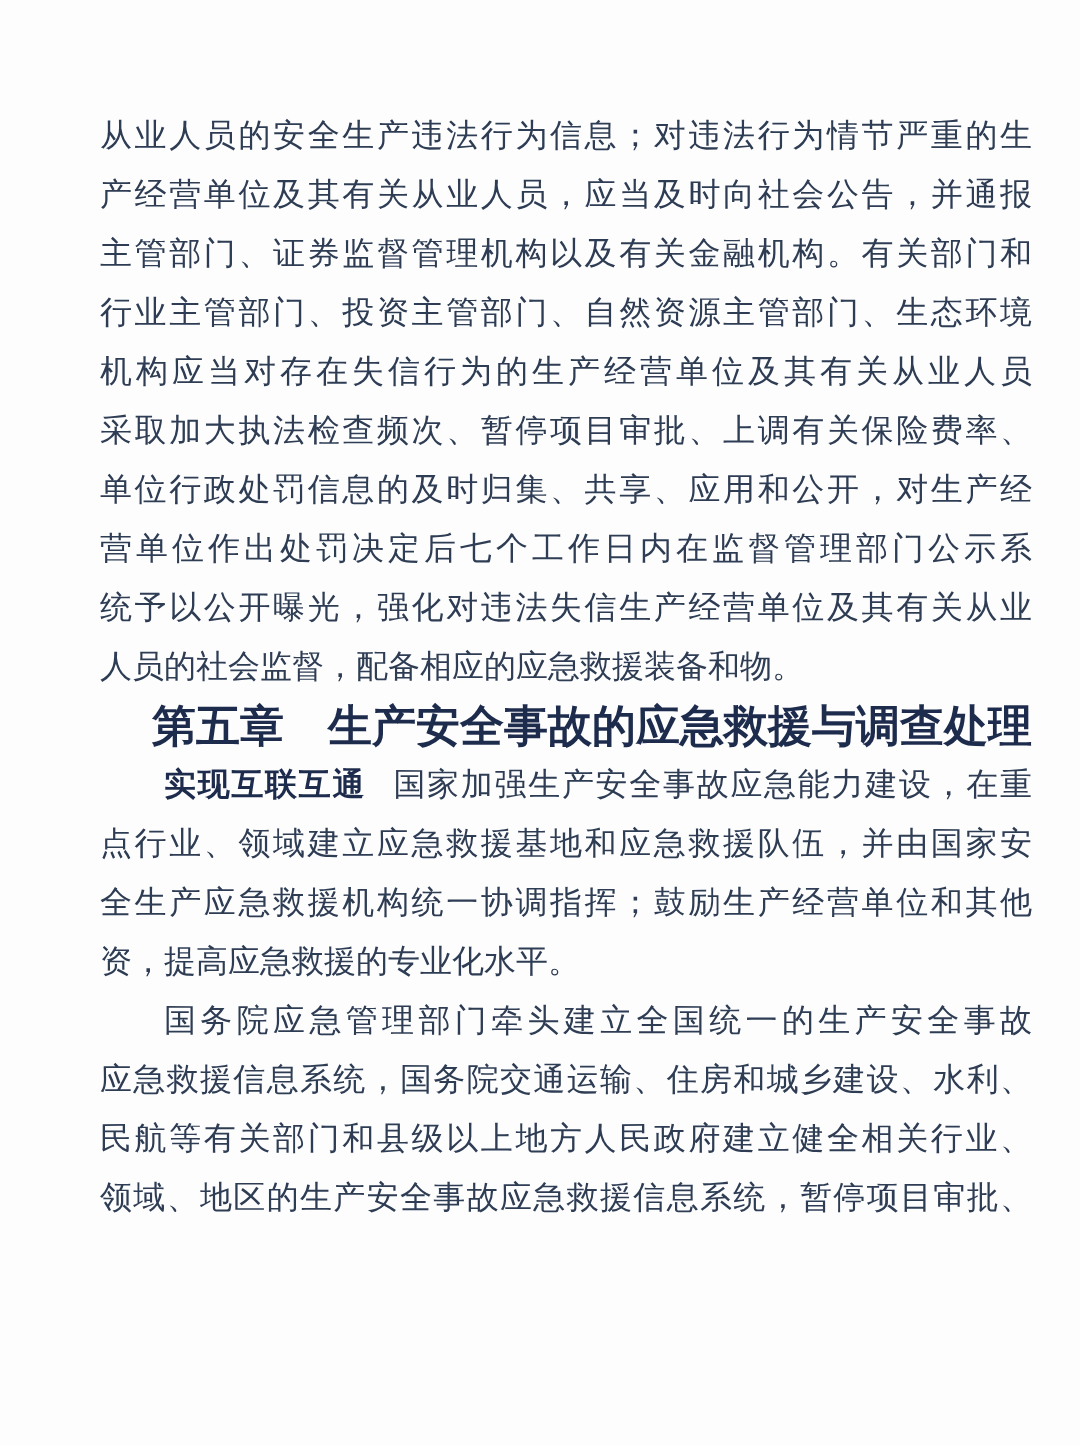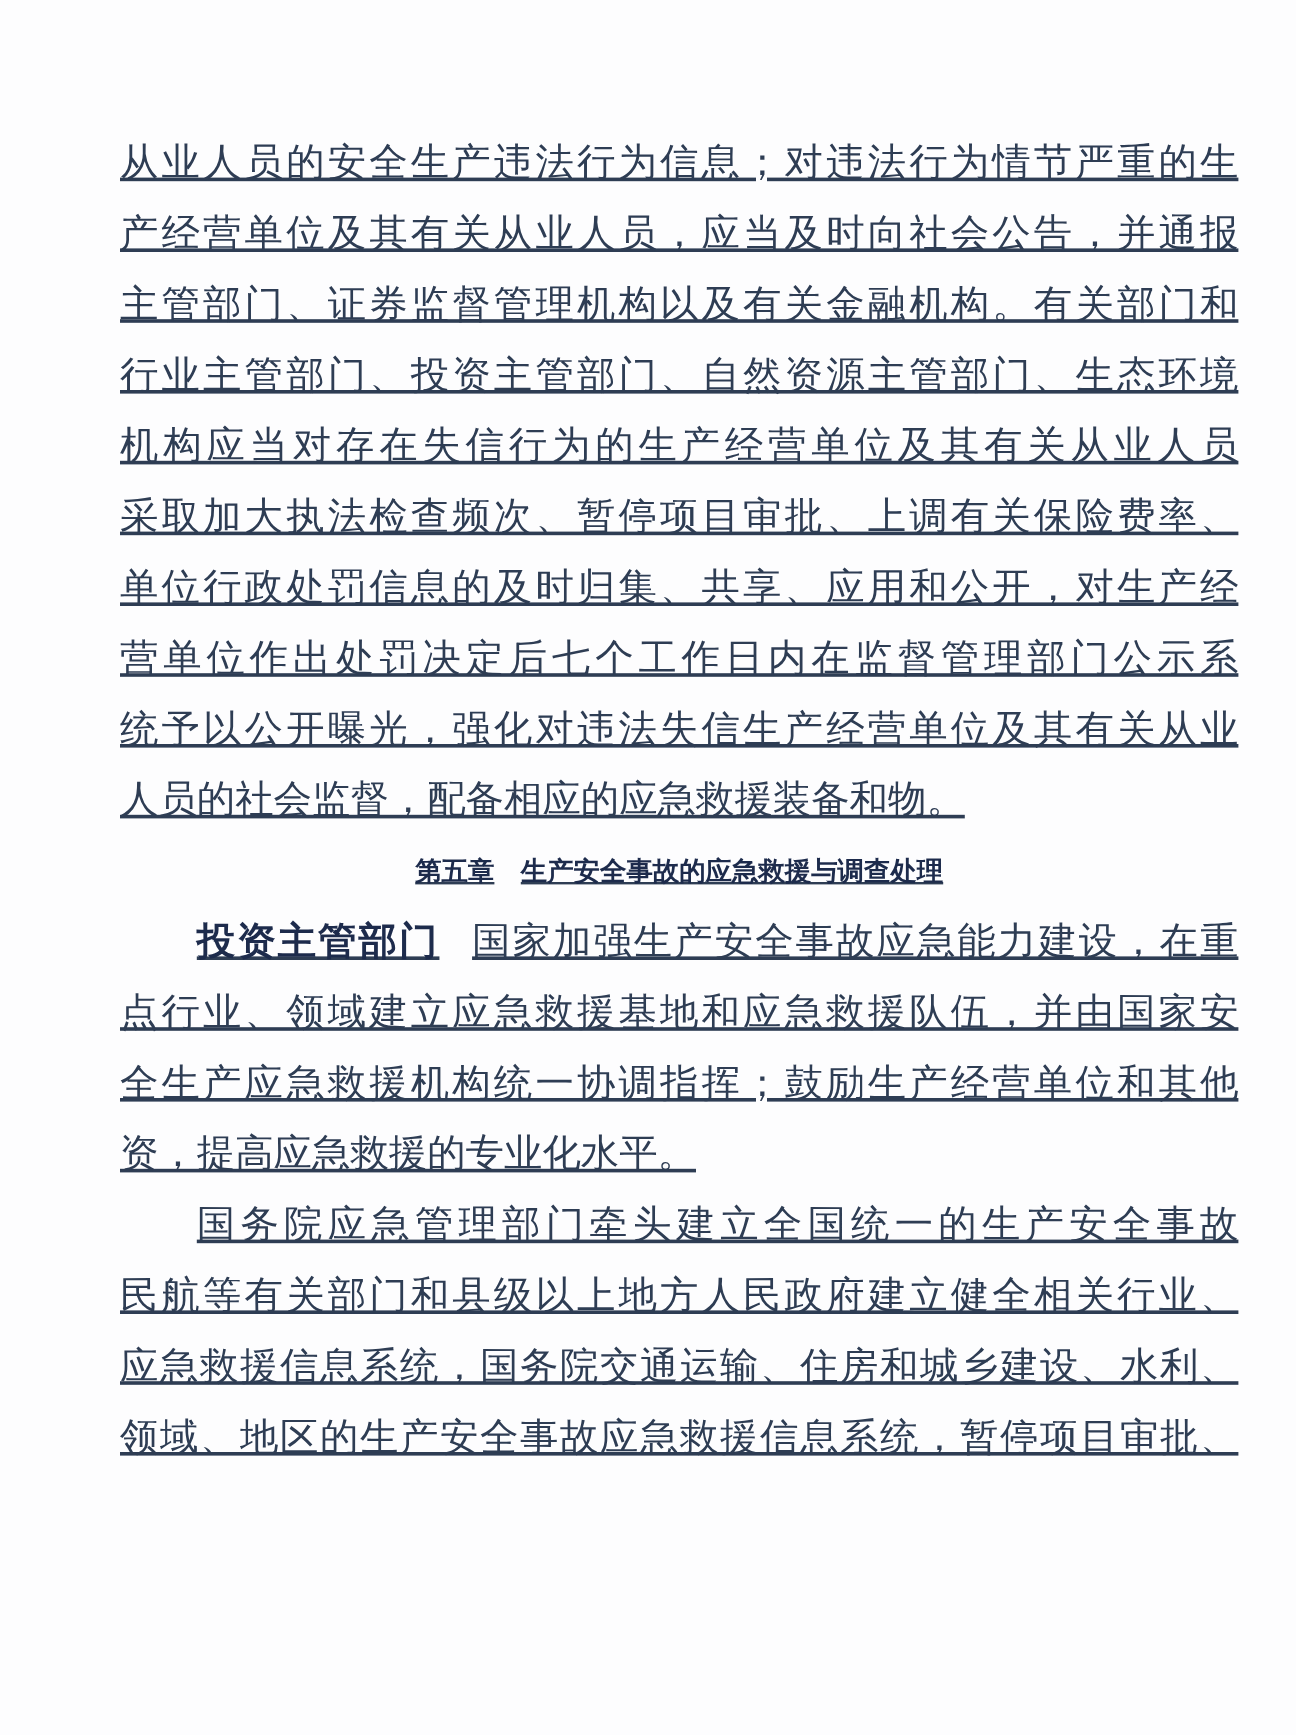--- a/index.html
+++ b/index.html
@@ -13,45 +13,44 @@
     overflow: hidden;
     font-family: "Liberation Serif", serif;
   }
   .page {
     box-sizing: border-box;
     width: 1080px;
     height: 1446px;
     background: #fdfdfe;
     padding: 106px 48px 0 100px;
     color: #2e3d54;
-    text-decoration: underline;
   }
   .line {
     font-size: 32px;
     line-height: 59px;
     height: 59px;
     color: #2e3d54;
     text-align: justify;
     white-space: normal;
   }
   
   .line.fill {
     text-align-last: justify;
   }
   .line.indent {
     text-indent: 2em;
   }
   .chapter-heading {
     font-family: "Liberation Sans", sans-serif;
     font-weight: 700;
-    font-size: 22px;
+    font-size: 44px;
     line-height: 59px;
     height: 59px;
     color: #1d2b4c;
-    text-align: center;
+    text-align: right;
   }
   .chapter-heading .chapter-number {
     margin-right: 1em;
   }
   .article-number {
     font-family: "Liberation Sans", sans-serif;
     font-weight: 700;
     color: #1d2b4c;
     margin-right: 0.85em;
   }
@@ -76,27 +75,27 @@
     <div class="line fill">统予以公开曝光，强化对违法失信生产经营单位及其有关从业</div>
     <div class="line">人员的社会监督，配备相应的应急救援装备和物。</div>
   </div>
 
   <div class="chapter-heading">
     <span class="chapter-number">第五章</span><span>生产安全事故的应急救援与调查处理</span>
   </div>
 
   <div>
     <div class="line fill indent">
-      <span class="article-number">投资主管部门</span><span>国家加强生产安全事故应急能力建设，在重</span>
+      <span class="article-number">实现互联互通</span><span>国家加强生产安全事故应急能力建设，在重</span>
     </div>
     <div class="line fill">点行业、领域建立应急救援基地和应急救援队伍，并由国家安</div>
     <div class="line fill">全生产应急救援机构统一协调指挥；鼓励生产经营单位和其他</div>
     <div class="line">资，提高应急救援的专业化水平。</div>
   </div>
 
   <div>
     <div class="line fill indent">国务院应急管理部门牵头建立全国统一的生产安全事故</div>
+    <div class="line fill">应急救援信息系统，国务院交通运输、住房和城乡建设、水利、</div>
     <div class="line fill">民航等有关部门和县级以上地方人民政府建立健全相关行业、</div>
-    <div class="line fill">应急救援信息系统，国务院交通运输、住房和城乡建设、水利、</div>
     <div class="line fill">领域、地区的生产安全事故应急救援信息系统，暂停项目审批、</div>
   </div>
 
 </div>
 
 </body></html>

